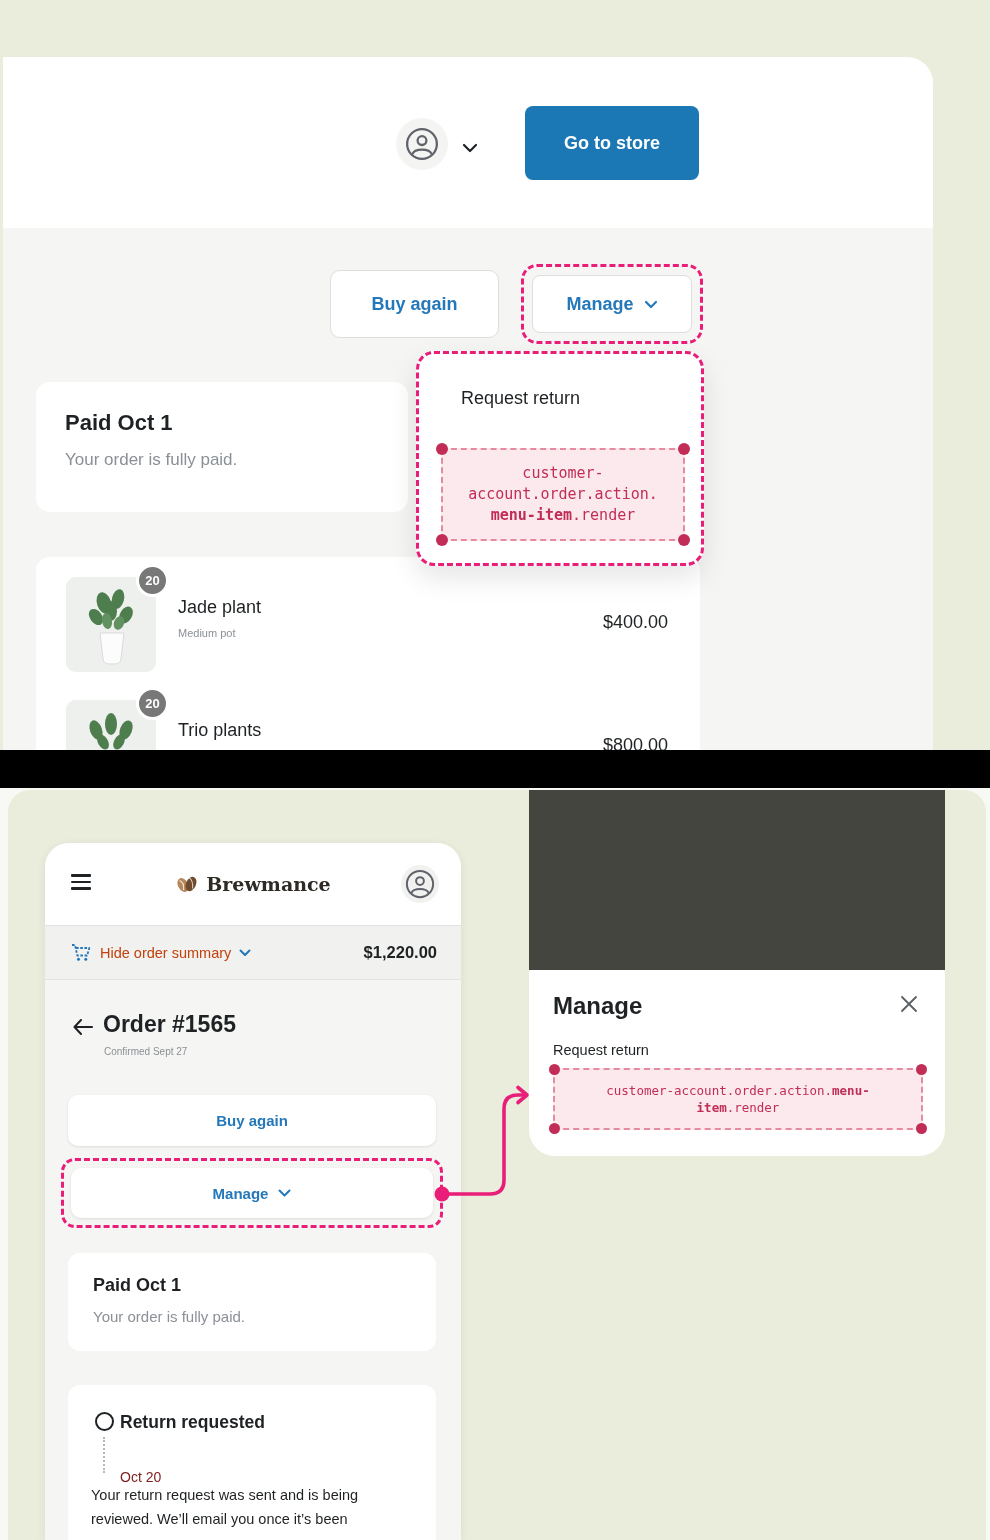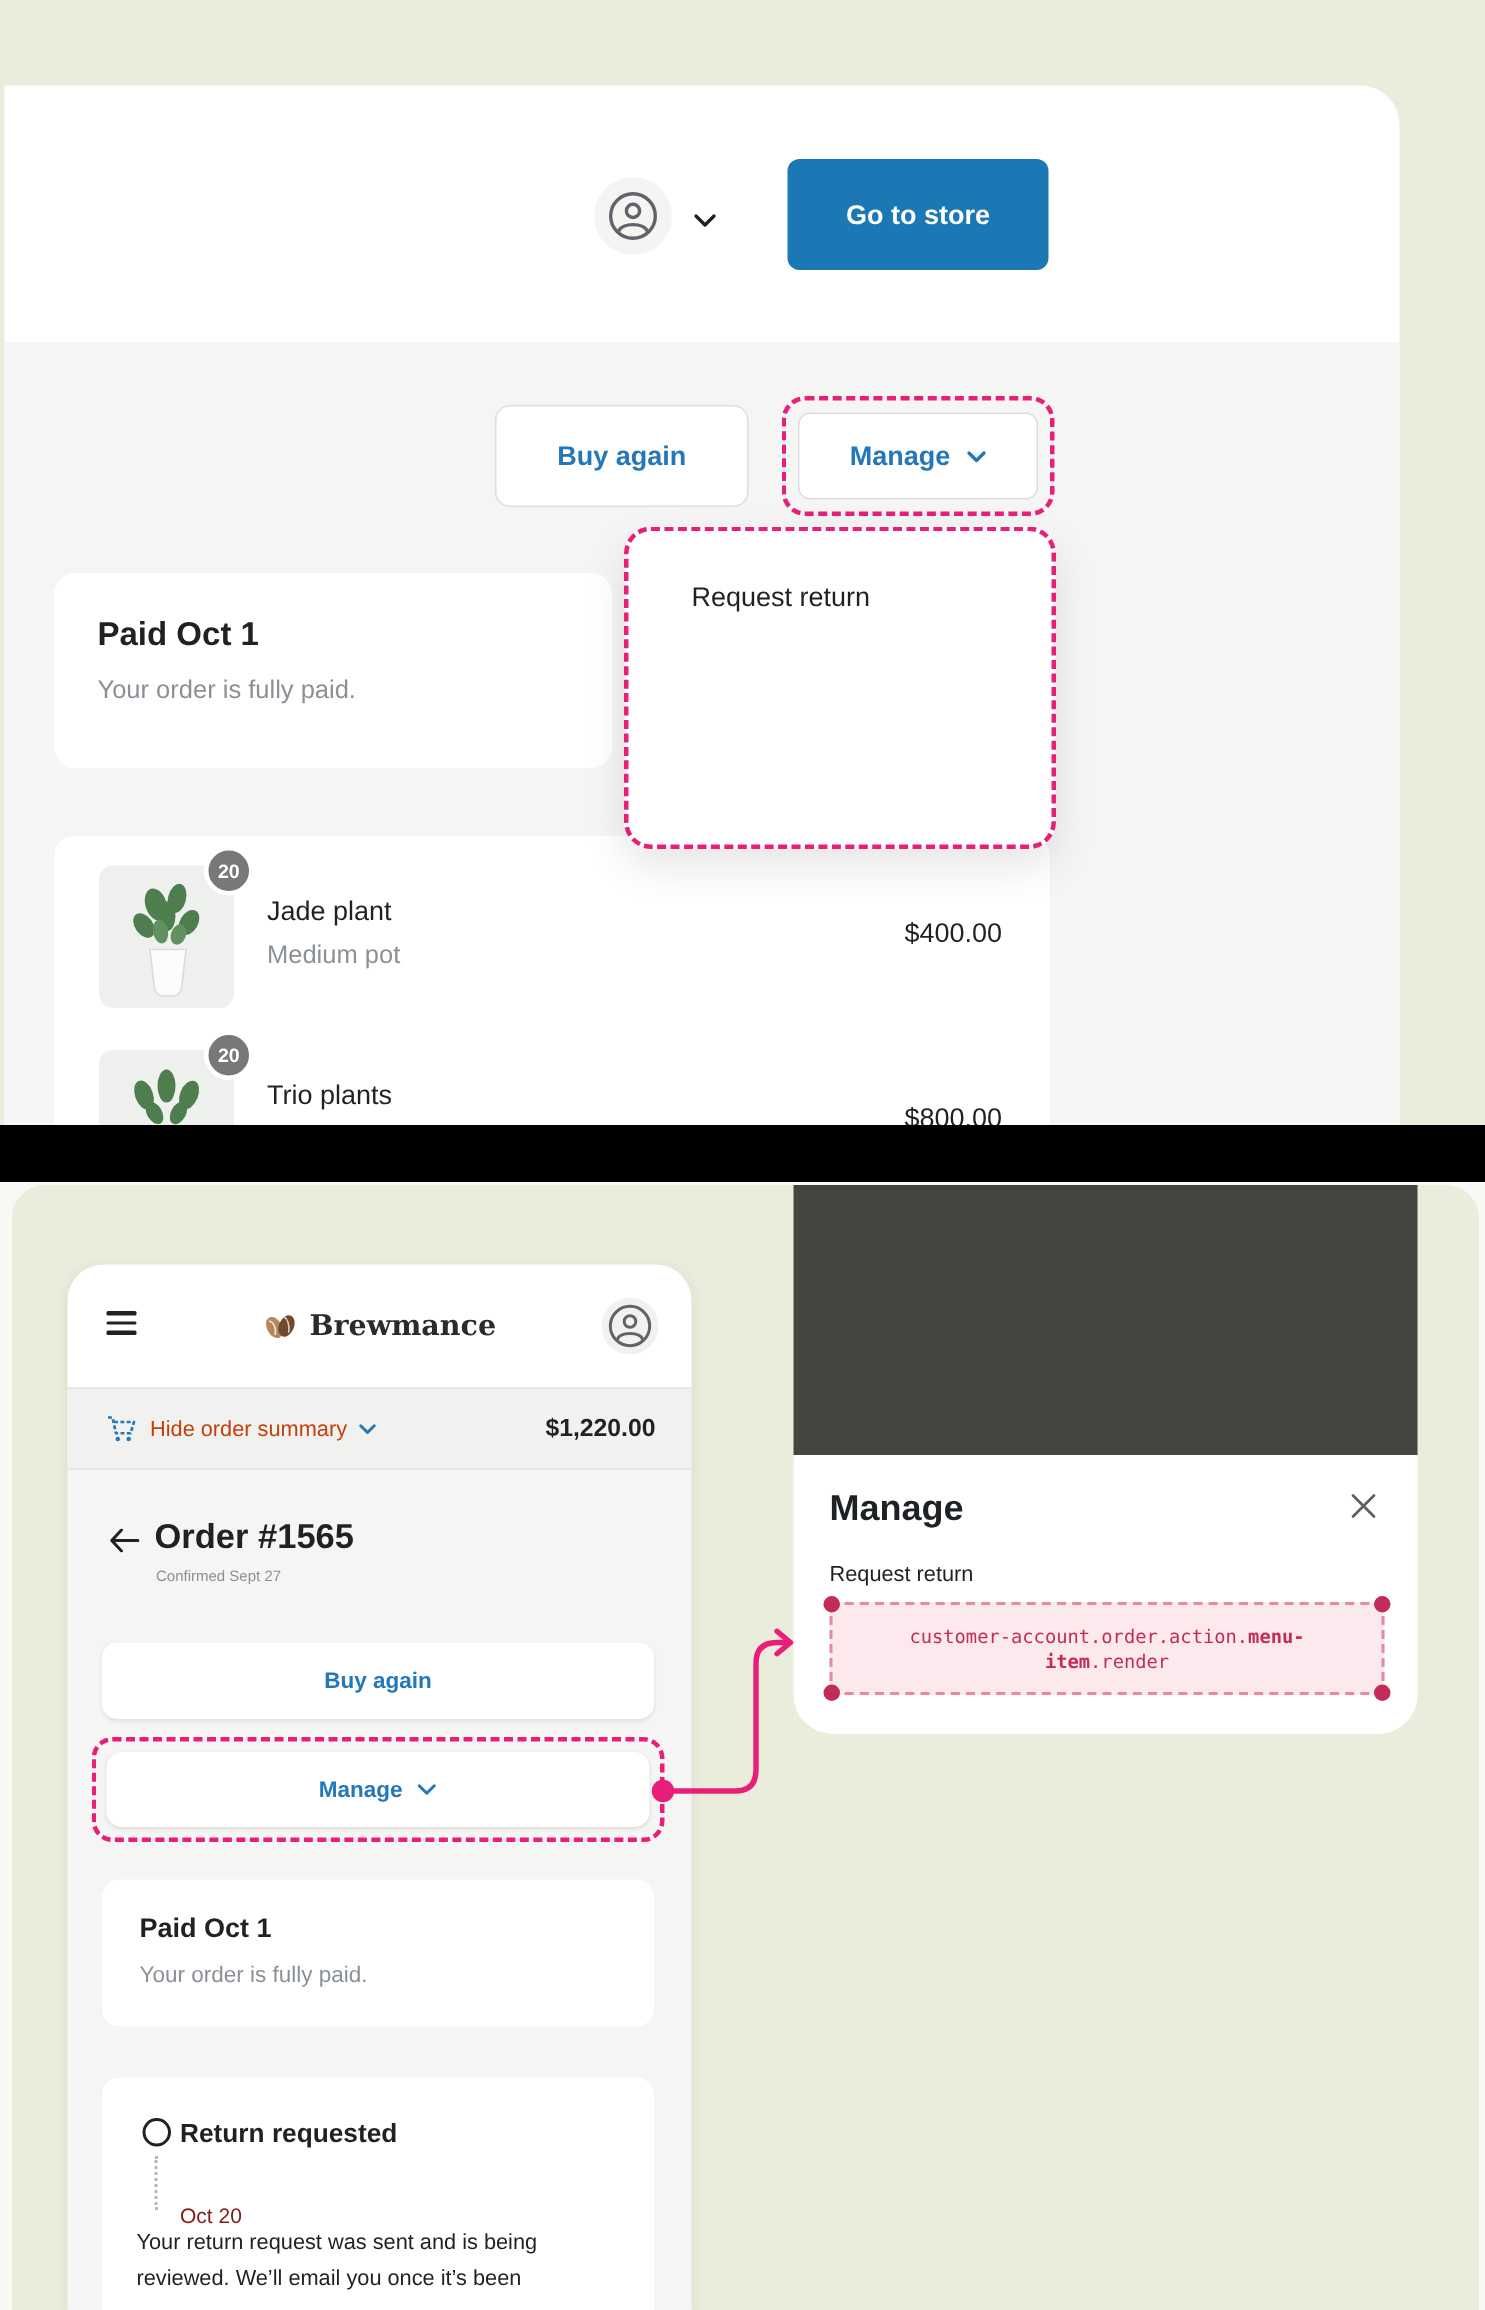--- a/index.html
+++ b/index.html
@@ -36,21 +36,21 @@
   .paid-title{position:absolute;left:29px;top:28px;font-size:22px;font-weight:bold;}
   .paid-sub{position:absolute;left:29px;top:68px;font-size:17px;color:#8b9096;}
   .products{left:33px;top:500px;width:664px;height:250px;border-radius:14px 14px 0 0;}
   .prod-row{position:absolute;left:0;width:100%;}
   .thumb{position:absolute;left:30px;top:0;width:90px;height:95px;border-radius:10px;
          background:#eef0ee;overflow:hidden;}
   .qty-badge{position:absolute;left:100px;top:-13px;width:27px;height:27px;border-radius:50%;
              background:#787878;border:3px solid #fff;color:#fff;font-size:13px;font-weight:bold;
              display:flex;align-items:center;justify-content:center;z-index:2;text-align:right;}
   .prod-name{position:absolute;left:142px;top:20px;font-size:18px;color:#1f2224;}
-  .prod-variant{position:absolute;left:142px;top:50px;font-size:17px;color:#8b9096;}
+  .prod-variant{position:absolute;left:142px;top:50px;font-size:11px;color:#8b9096;}
   .prod-price{position:absolute;right:32px;top:35px;font-size:18px;color:#1f2224;}
   
   .panel-bottom{position:absolute;left:0;top:788px;width:990px;height:752px;background:#f8f8f5;}
   .greenbg{position:absolute;left:8px;top:2px;width:978px;height:750px;background:#eaecdc;
            border-radius:22px 22px 0 0;}
   .darkrect{position:absolute;left:529px;top:2px;width:416px;height:180px;background:#454540;}
   .modal{position:absolute;left:529px;top:182px;width:416px;height:186px;background:#fff;
          border-radius:2px 2px 26px 26px;}
   .modal-title{position:absolute;left:24px;top:22px;font-size:24px;font-weight:bold;}
   .modal-close{position:absolute;right:20px;top:18px;width:32px;height:32px;display:flex;
@@ -171,20 +171,29 @@
             </svg>
           </div>
           <div class="qty-badge">20</div>
           <div class="prod-name">Trio plants</div>
           <div class="prod-price">$800.00</div>
         </div>
       </div>
 
       <div class="dropdown">
         <div class="dropdown-item">Request return</div>
+        <div class="ext-box ext-box-top">
+          <div>customer-</div>
+          <div>account.order.action.</div>
+          <div><span class="bold">menu-item</span><span>.render</span></div>
+          <div class="dot" style="left:-7px;top:-7px;"></div>
+          <div class="dot" style="right:-7px;top:-7px;"></div>
+          <div class="dot" style="left:-7px;bottom:-7px;"></div>
+          <div class="dot" style="right:-7px;bottom:-7px;"></div>
+        </div>
       </div>
     </div>
   </div>
 
   <div class="panel-bottom">
     <div class="greenbg"></div>
     <div class="darkrect"></div>
 
     <div class="modal">
       <div class="modal-title">Manage</div>

